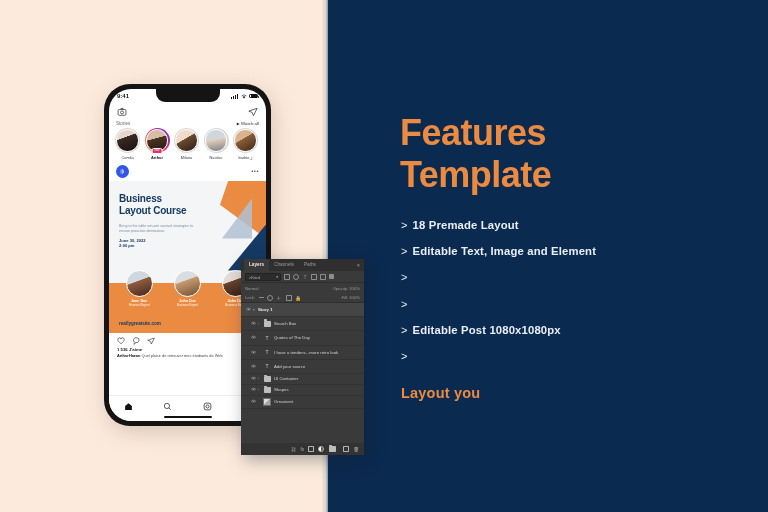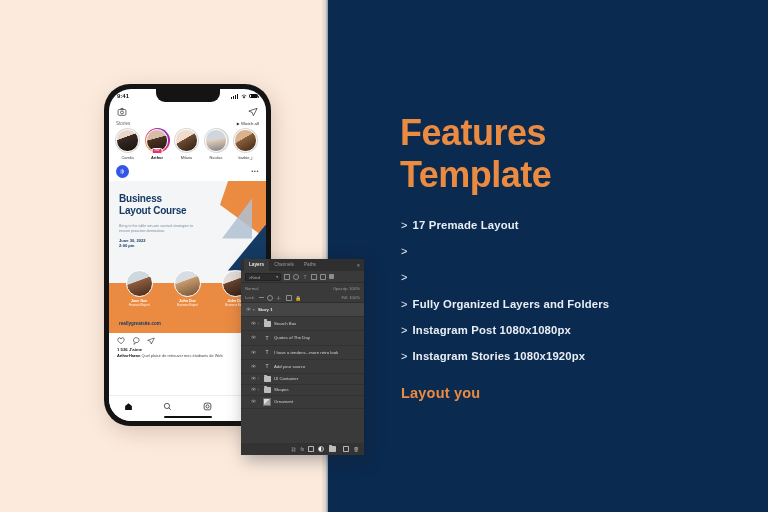--- a/index.html
+++ b/index.html
@@ -324,39 +324,38 @@
 <div id="right-content">
 
   <div id="title-block">
     <div class="title-line">Features</div>
     <div class="title-line">Template</div>
   </div>
 
   <div id="feature-list">
     <div class="feature-row">
       <span class="feature-caret">&gt;</span>
-      <span>17 Premade Layout</span>
+      <span>18 Premade Layout</span>
     </div>
     <div class="feature-row">
       <span class="feature-caret">&gt;</span>
+      <span>Editable Text, Image and Element</span>
     </div>
     <div class="feature-row">
       <span class="feature-caret">&gt;</span>
     </div>
     <div class="feature-row">
       <span class="feature-caret">&gt;</span>
-      <span>Fully Organized Layers and Folders</span>
     </div>
     <div class="feature-row">
       <span class="feature-caret">&gt;</span>
-      <span>Instagram Post 1080x1080px</span>
+      <span>Editable Post 1080x1080px</span>
     </div>
     <div class="feature-row">
       <span class="feature-caret">&gt;</span>
-      <span>Instagram Stories 1080x1920px</span>
     </div>
   </div>
 
   <div id="thank-you">Layout you</div>
 </div>
 
 <div id="phone">
   <div id="phone-screen">
     <div id="notch"></div>
 

